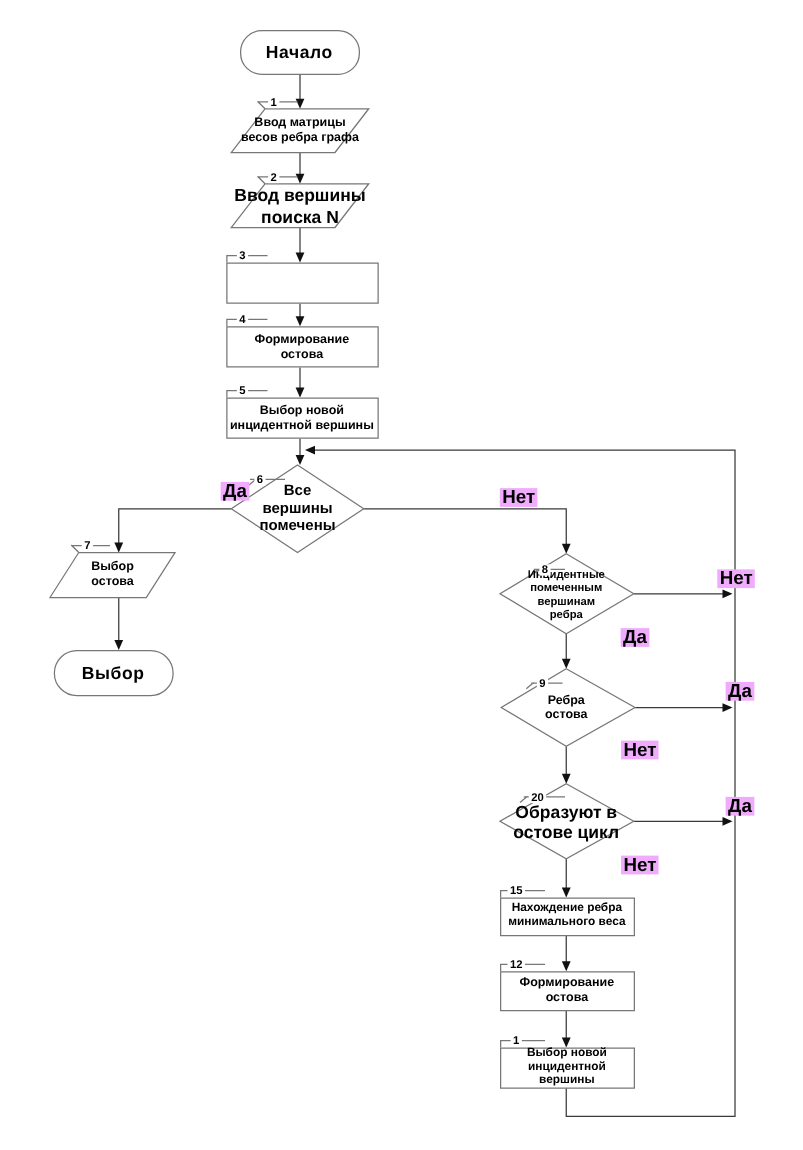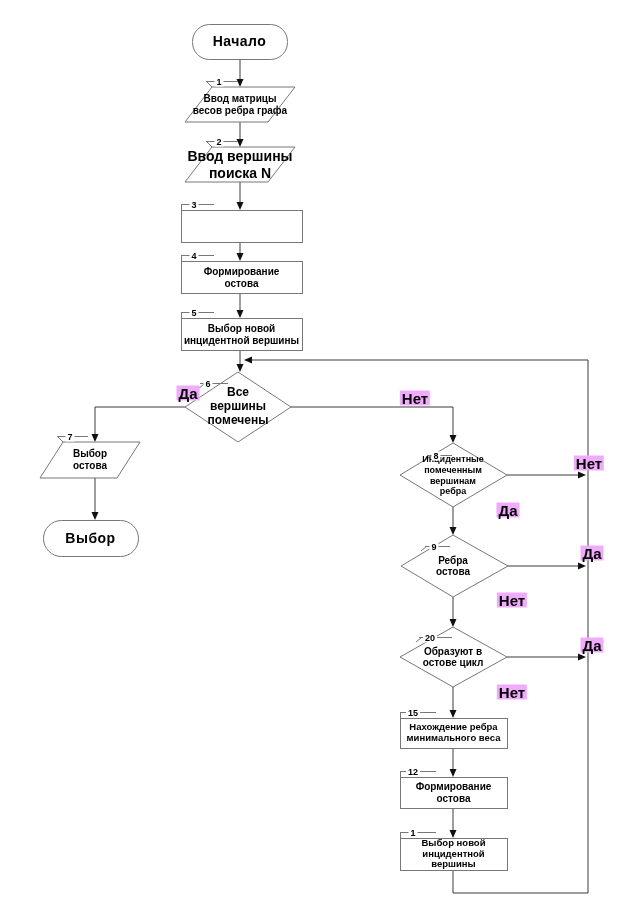--- a/index.html
+++ b/index.html
@@ -143,21 +143,21 @@
 вершины
 помечены</div>
   <div class="txt" style="left:40px;top:442px;width:100px;height:35px;font-size:10px">Выбор
 остова</div>
   <div class="txt" style="left:402px;top:447px;width:102px;height:57px;font-size:9px;line-height:1.18">Инцидентные
 помеченным
 вершинам
 ребра</div>
   <div class="txt" style="left:403px;top:540px;width:100px;height:52px;font-size:10px">Ребра
 остова</div>
-  <div class="txt" style="left:401px;top:631px;width:104px;height:52px;font-size:10px">Образуют в
+  <div class="txt" style="left:401px;top:631px;width:104px;height:52px;font-size:14px">Образуют в
 остове цикл</div>
   <div class="txt" style="left:400px;top:719px;width:107px;height:28px;font-size:9.5px">Нахождение ребра
 минимального веса</div>
   <div class="txt" style="left:400px;top:778px;width:107px;height:29px;font-size:10px">Формирование
 остова</div>
   <div class="txt" style="left:400px;top:839px;width:107px;height:30px;font-size:9.5px">Выбор новой
 инцидентной вершины</div>
 
   <div class="num" style="left:219px;top:82px">1</div>
   <div class="num" style="left:219px;top:142px">2</div>

